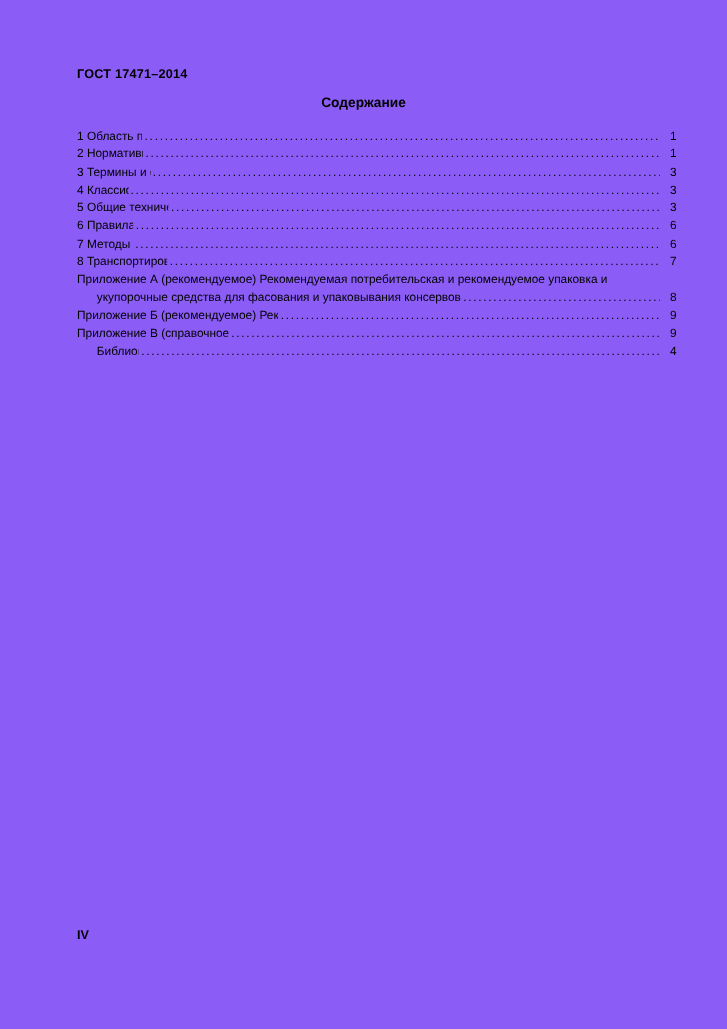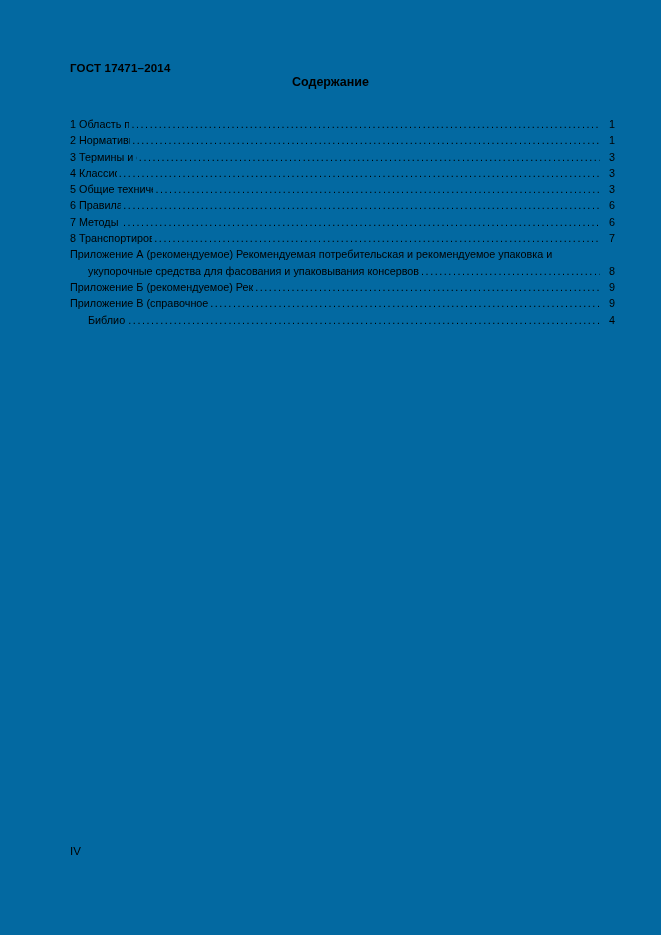--- a/index.html
+++ b/index.html
@@ -8,35 +8,35 @@
     background: #ffffff;
   }
   body {
     font-family: "Liberation Sans", sans-serif;
     color: #000000;
   }
   .page {
     position: relative;
     width: 661px;
     height: 935px;
-    background: #0369a1;
+    background: #8b5cf6;
     overflow: hidden;
     box-sizing: border-box;
   }
   .doc-header {
     position: absolute;
     top: 62px;
     left: 70px;
     font-size: 11.5px;
     font-weight: bold;
     letter-spacing: 0.2px;
   }
   .doc-title {
     position: absolute;
-    top: 75px;
+    top: 86px;
     left: 0;
     width: 661px;
     text-align: center;
     font-size: 12.5px;
     font-weight: bold;
   }
   .toc {
     position: absolute;
     top: 116px;
     left: 70px;
@@ -99,21 +99,21 @@
     min-width: 14px;
   }
   .toc-entry.indented {
     padding-left: 18px;
   }
   .page-footer {
     position: absolute;
     left: 70px;
     top: 845px;
     font-size: 11.5px;
-    font-weight: normal;
+    font-weight: bold;
   }
 </style>
 </head>
 <body>
 
 <div class="page">
 
   <div class="doc-header">ГОСТ 17471–2014</div>
 
   <div class="doc-title">Содержание</div>

